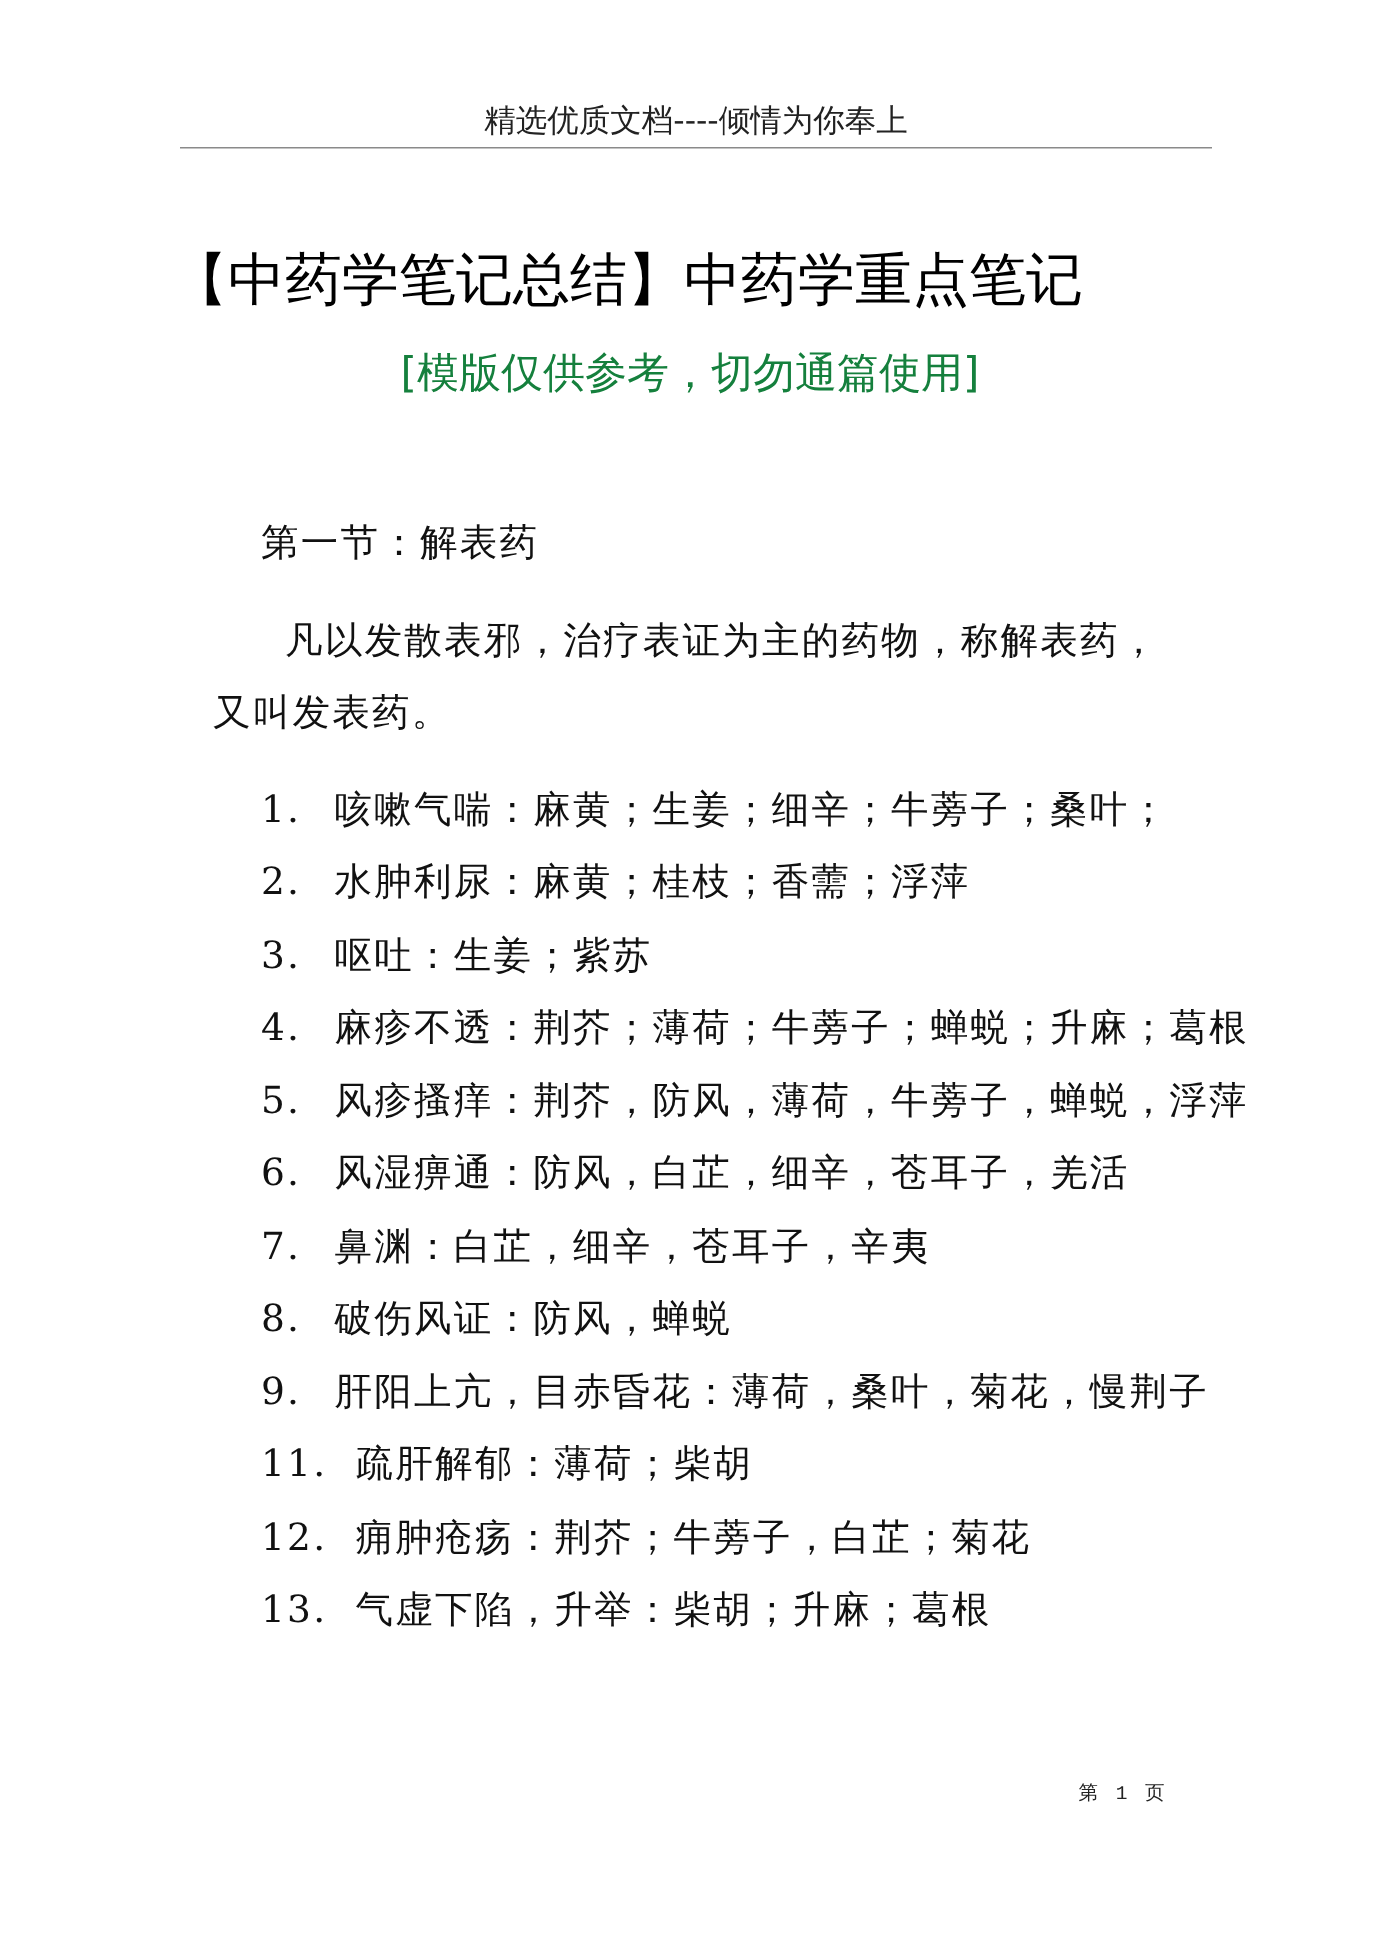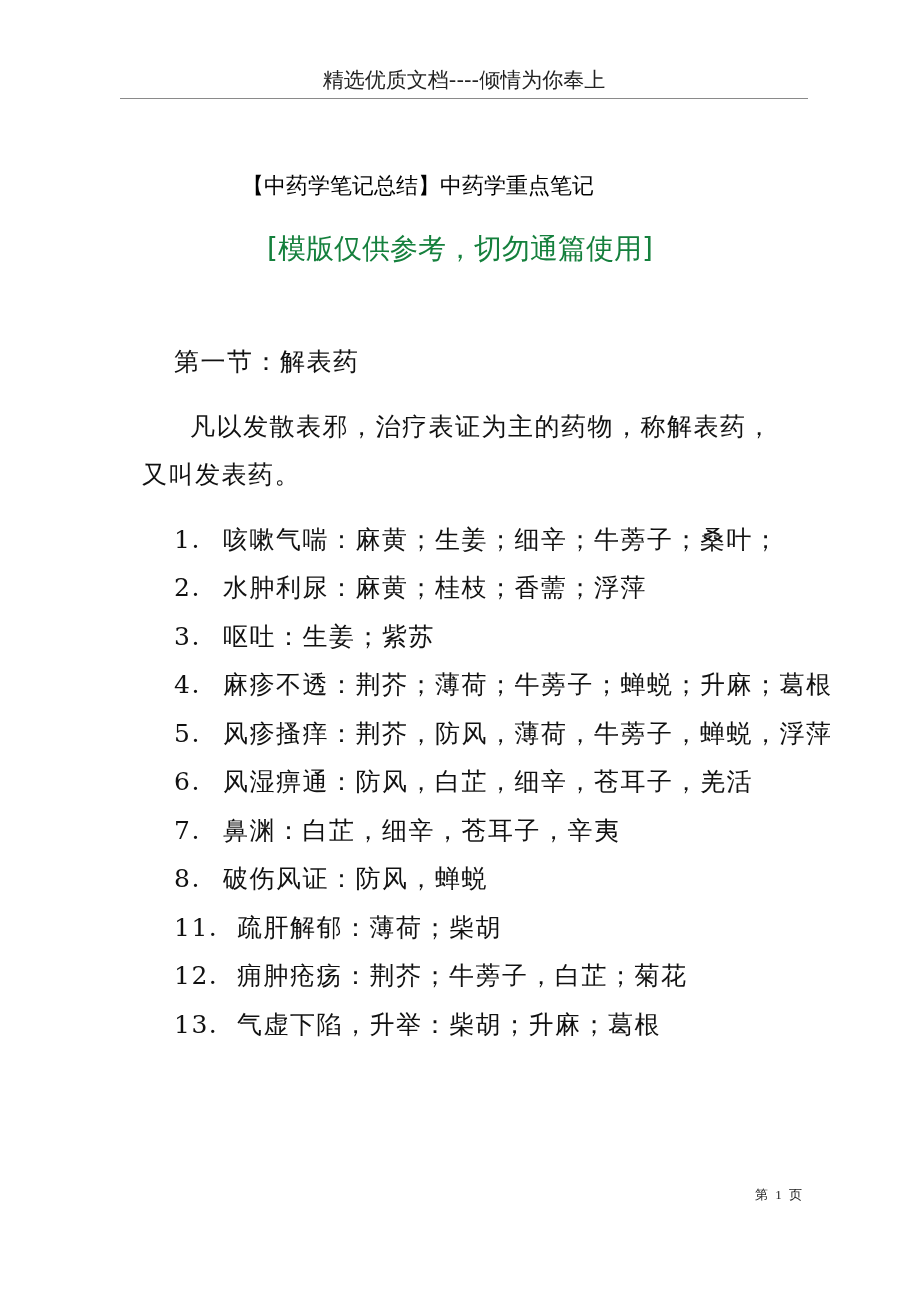--- a/index.html
+++ b/index.html
@@ -36,21 +36,21 @@
     height: 0;
     border-top: 1.5px solid #8a8a8a;
   }
   .doc-title {
     position: absolute;
     left: 0;
     top: 160px;
     width: 836px;
     text-align: center;
     font-family: "DejaVu Sans", "Liberation Sans", sans-serif;
-    font-size: 22px;
+    font-size: 38px;
     line-height: 52px;
     color: #000000;
   }
   .doc-subtitle {
     position: absolute;
     left: 0;
     top: 224px;
     width: 920px;
     text-align: center;
     font-family: "DejaVu Sans", "Liberation Sans", sans-serif;
@@ -86,23 +86,23 @@
   }
   .list-num {
     display: inline-block;
     width: 49px;
   }
   .list-num.wide {
     width: 63px;
   }
   .page-footer {
     position: absolute;
-    left: 755px;
+    left: 719px;
     top: 1186px;
-    font-family: Liberation Serif, serif;
+    font-family: Liberation Mono, monospace;
     font-size: 13px;
     color: #222222;
     letter-spacing: 2px;
   }
 </style>
 </head>
 <body>
 
 <div class="page-header">精选优质文档----倾情为你奉上</div>
 <div class="header-rule"></div>
@@ -132,20 +132,23 @@
   <div class="list-item">
     <span class="list-num">6.</span><span>风湿痹通：防风，白芷，细辛，苍耳子，羌活</span>
   </div>
   <div class="list-item">
     <span class="list-num">7.</span><span>鼻渊：白芷，细辛，苍耳子，辛夷</span>
   </div>
   <div class="list-item">
     <span class="list-num">8.</span><span>破伤风证：防风，蝉蜕</span>
   </div>
   <div class="list-item">
+    <span class="list-num">9.</span><span>肝阳上亢，目赤昏花：薄荷，桑叶，菊花，慢荆子</span>
+  </div>
+  <div class="list-item">
     <span class="list-num wide">11.</span><span>疏肝解郁：薄荷；柴胡</span>
   </div>
   <div class="list-item">
     <span class="list-num wide">12.</span><span>痈肿疮疡：荆芥；牛蒡子，白芷；菊花</span>
   </div>
   <div class="list-item">
     <span class="list-num wide">13.</span><span>气虚下陷，升举：柴胡；升麻；葛根</span>
   </div>
 </div>
 

